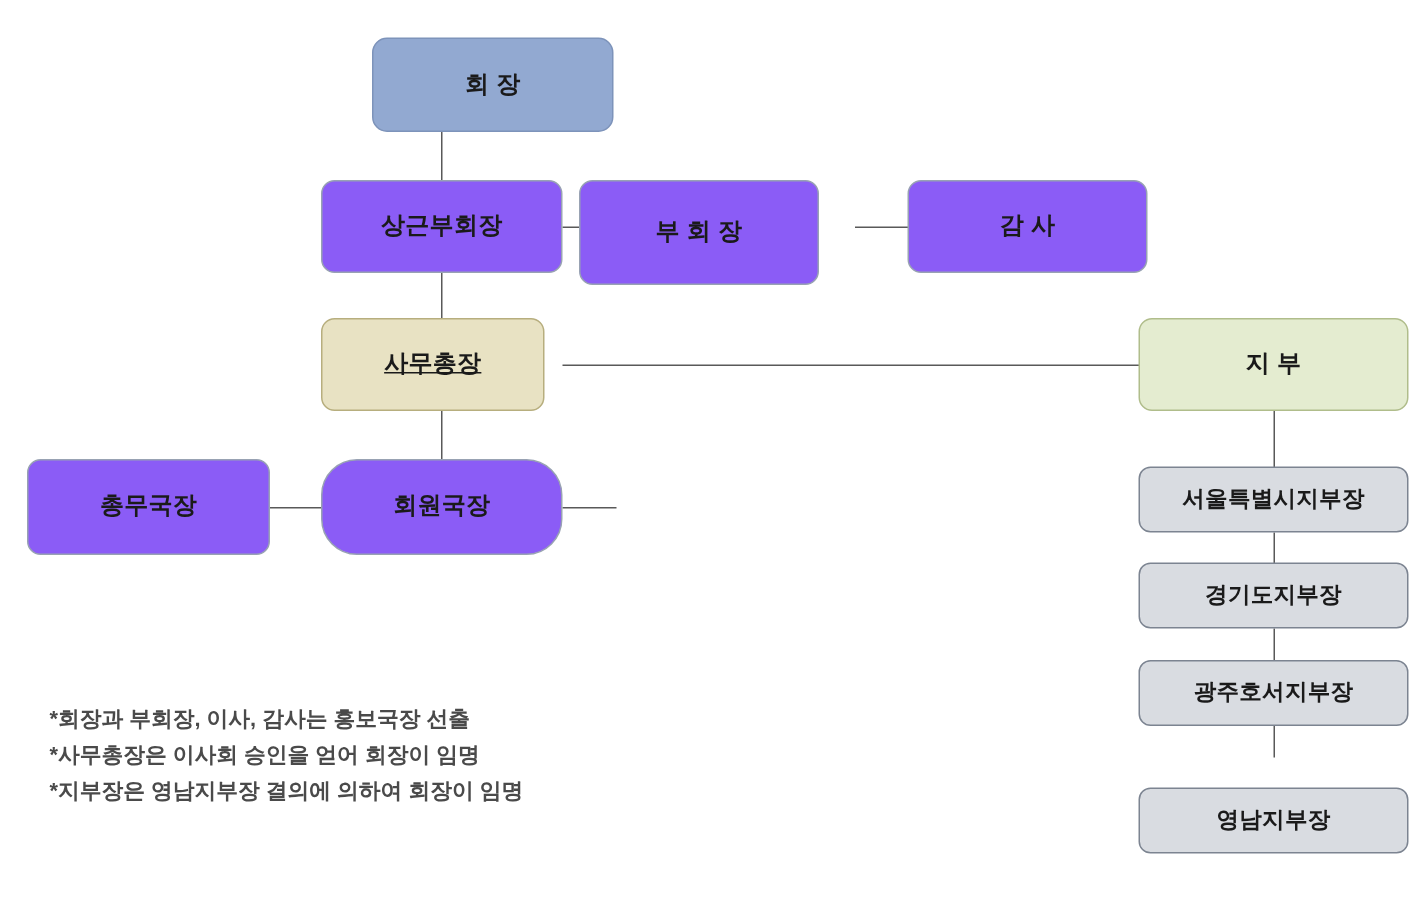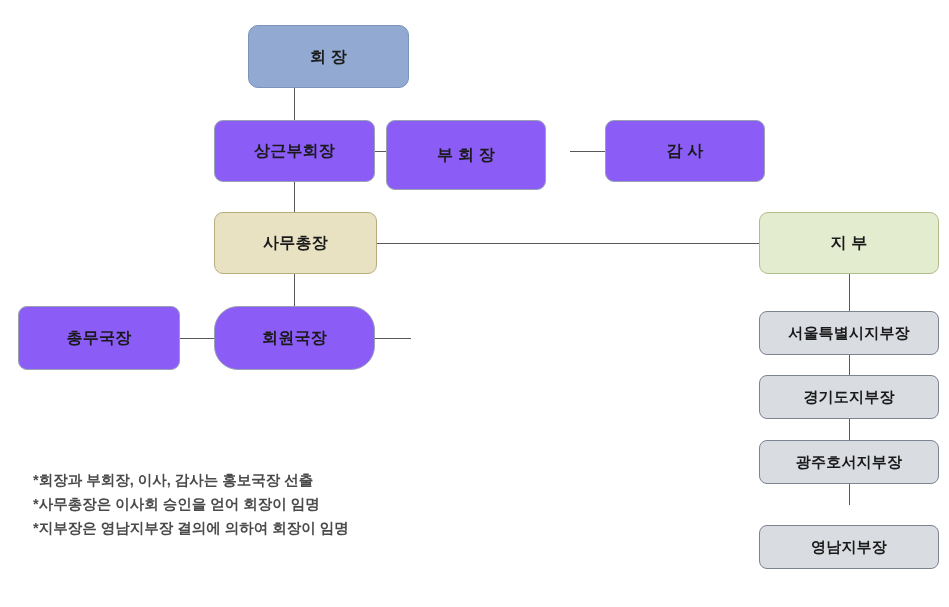--- a/index.html
+++ b/index.html
@@ -111,21 +111,21 @@
   <div class="connector v" style="left:849px; top:484px; height:21px;"></div>
 
   <div class="node chairman" style="left:214px; top:25px; width:161px; height:63px;margin-left:34px;">회  장</div>
 
   <div class="node blue" style="left:214px; top:120px; width:161px; height:62px;">상근부회장</div>
 
   <div class="node blue" style="left:386px; top:120px; width:160px; height:70px;">부 회 장</div>
 
   <div class="node blue" style="left:605px; top:120px; width:160px; height:62px;">감  사</div>
 
-  <div class="node beige" style="left:214px; top:212px; width:163px; height:62px;">사무총장</div>
+  <div class="node beige" style="left:214px; top:212px; width:149px; height:62px;text-decoration:underline;">사무총장</div>
 
   <div class="node green" style="left:759px; top:212px; width:180px; height:62px;">지  부</div>
 
   <div class="node blue" style="left:18px; top:306px; width:162px; height:64px;">총무국장</div>
 
   <div class="node blue" style="left:214px; top:306px; width:161px; height:64px;border-radius:24px;">회원국장</div>
 
 
   <div class="node gray" style="left:759px; top:311px; width:180px; height:44px;">서울특별시지부장</div>
 

